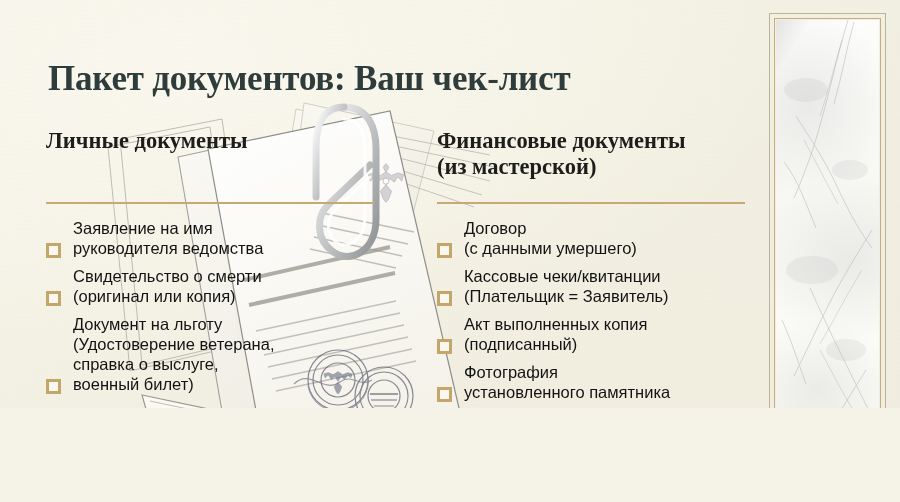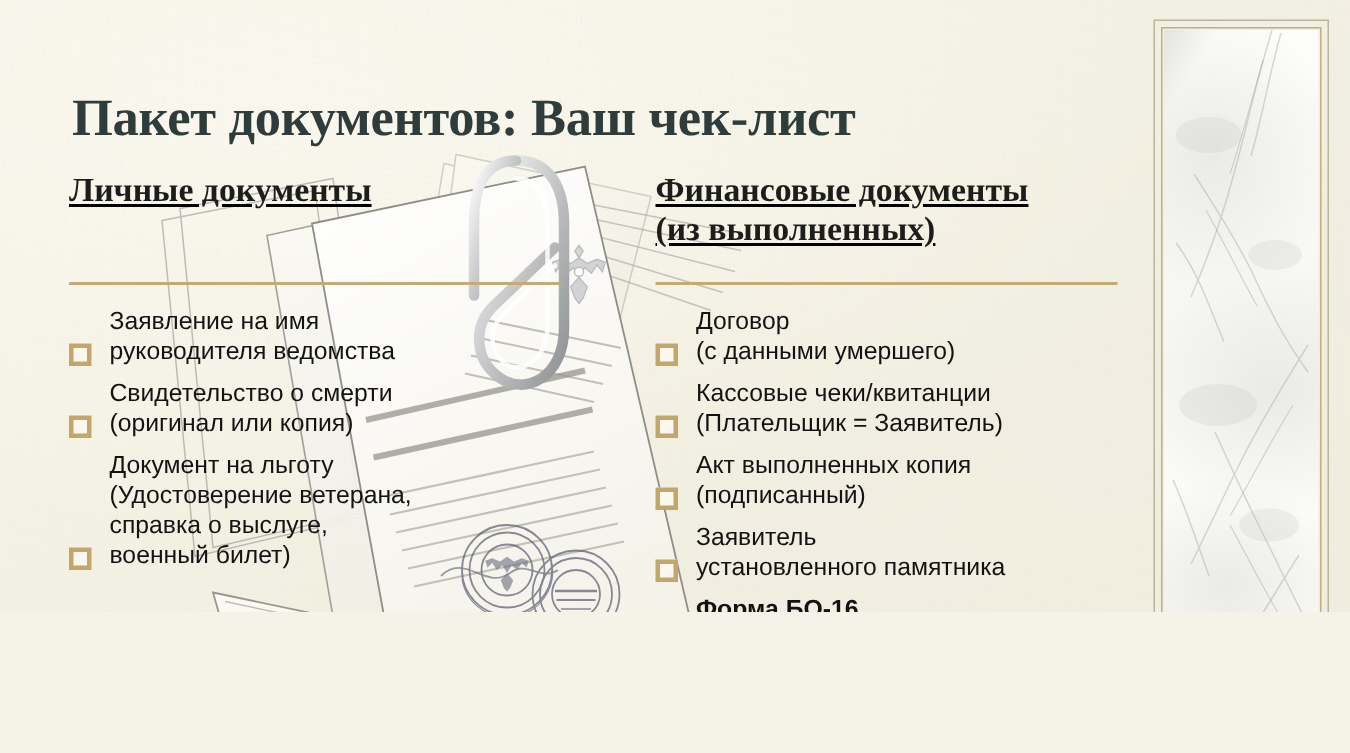--- a/index.html
+++ b/index.html
@@ -87,22 +87,21 @@
     font-weight: bold;
     font-size: 35px;
     letter-spacing: -0.2px;
     color: #2e3d3b;
     white-space: nowrap;
   }
 
   
   .col {
     position: absolute;
-    top: 114px;
-    text-decoration: underline;
+    top: 128px;
   }
   .col-left  { left: 46px;  width: 330px; }
   .col-right { left: 437px; width: 310px; }
 
   .col-heading {
     font-family: "Liberation Serif", "DejaVu Serif", serif;
     font-weight: bold;
     font-size: 22.5px;
     line-height: 26px;
     color: #1d1d1b;
@@ -305,41 +304,41 @@
         <span class="check-text">Документ на льготу
 (Удостоверение ветерана,
 справка о выслуге,
 военный билет)</span>
       </li>
     </ul>
   </section>
 
   <section class="col col-right">
     <h2 class="col-heading">Финансовые документы
-(из выполненных)</h2>
+(из мастерской)</h2>
     <div class="divider"></div>
     <ul class="checklist">
       <li class="check-item">
         <span class="checkbox"></span>
         <span class="check-text">Договор
 (с данными умершего)</span>
       </li>
       <li class="check-item">
         <span class="checkbox"></span>
         <span class="check-text">Кассовые чеки/квитанции
 (Плательщик = Заявитель)</span>
       </li>
       <li class="check-item">
         <span class="checkbox"></span>
         <span class="check-text">Акт выполненных копия
 (подписанный)</span>
       </li>
       <li class="check-item">
         <span class="checkbox"></span>
-        <span class="check-text">Заявитель
+        <span class="check-text">Фотография
 установленного памятника</span>
       </li>
       <li>
         <div class="note-line">Форма БО-16</div>
       </li>
     </ul>
   </section>
 
   <aside class="marble-panel">
     <div class="marble-frame-outer"></div>

